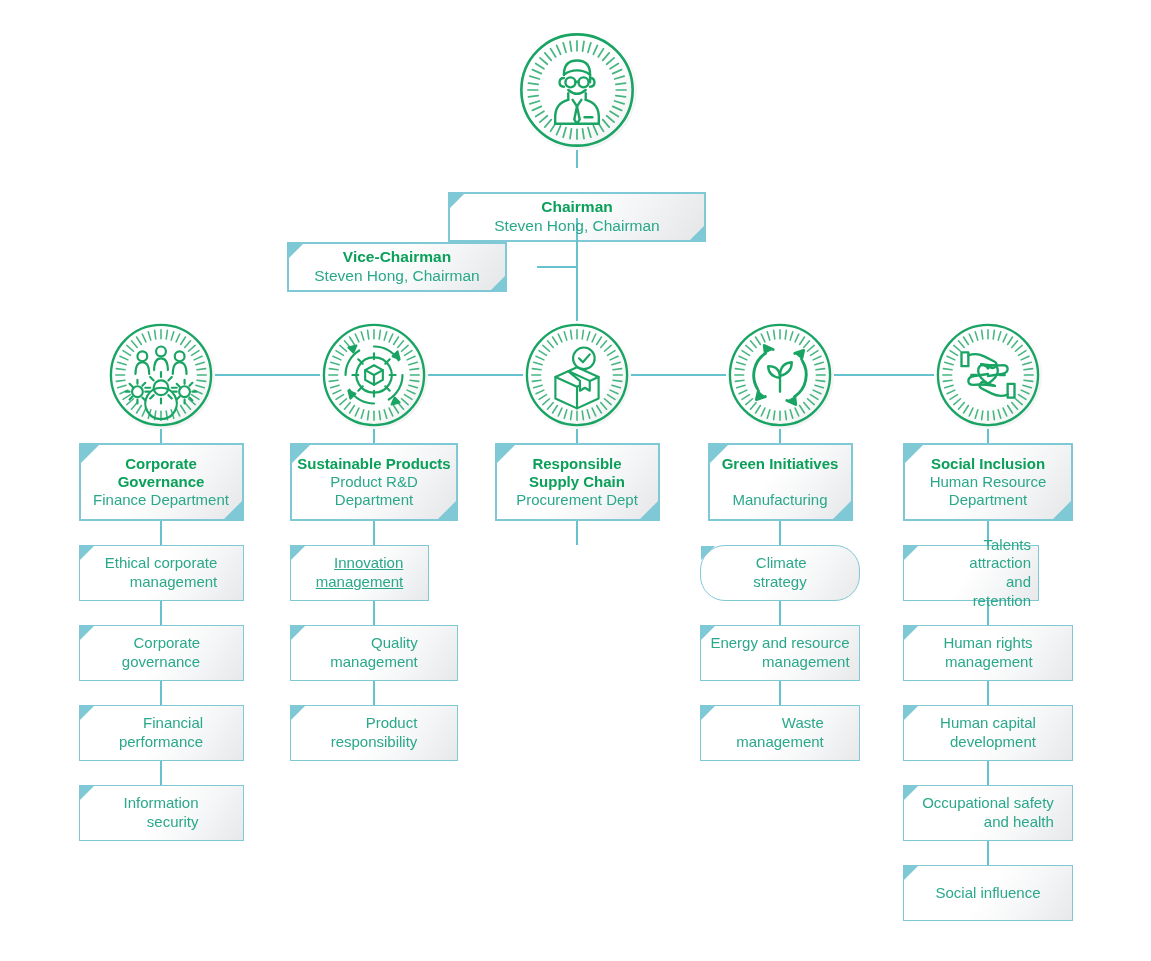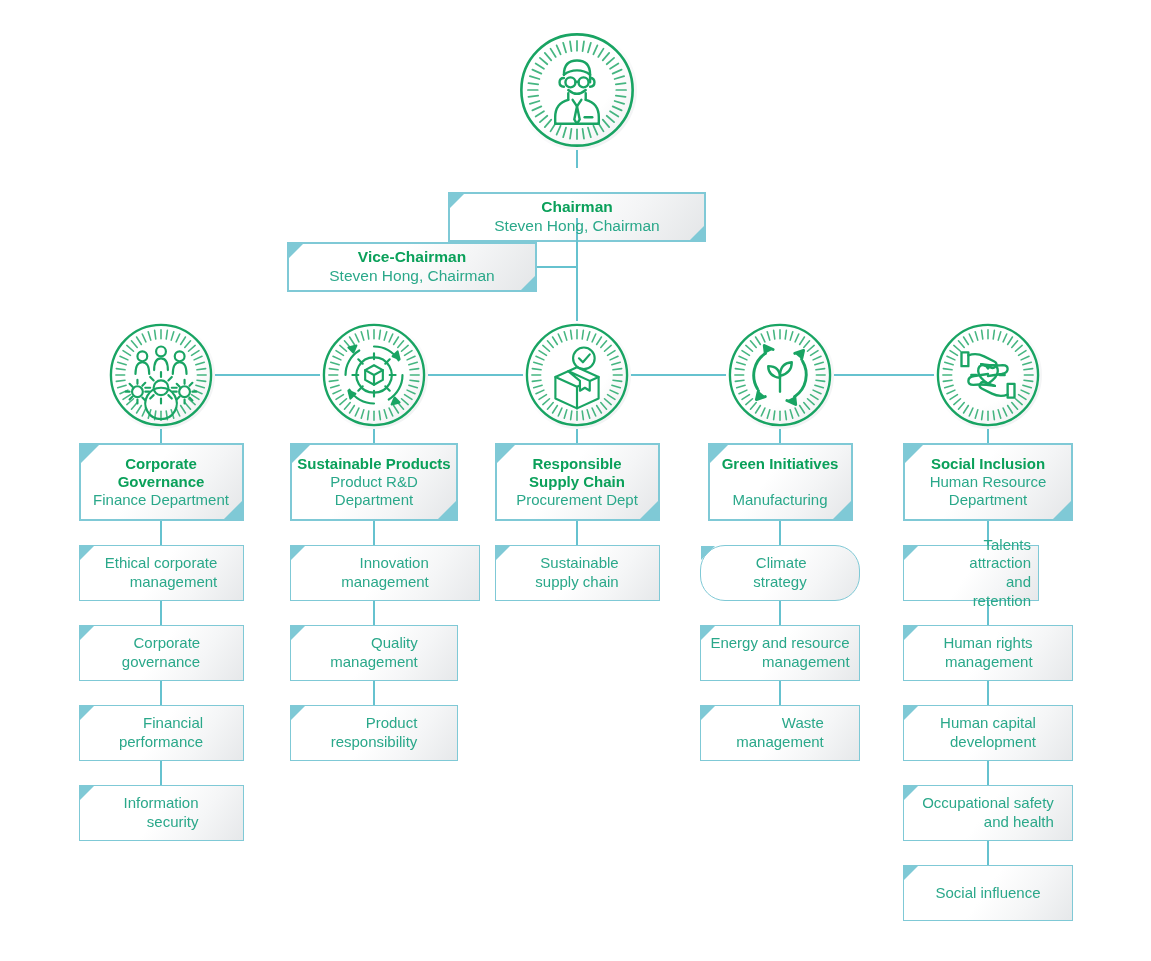--- a/index.html
+++ b/index.html
@@ -219,21 +219,21 @@
     <div class="card exec" style="left: 448px; top: 168px; width: 258px; height: 50px; margin-top: 24px;">
       <div class="edge-left"></div>
       <div class="edge-top"></div>
       <div class="corner-tl"></div>
       <div class="corner-br"></div>
       <div class="edge-right"></div>
       <div class="edge-bottom"></div>
       <div class="title">Chairman</div>
       <div class="subtitle">Steven Hong, Chairman</div>
     </div>
-    <div class="card exec" style="left: 287px; top: 242px; width: 250px; height: 50px;">
+    <div class="card exec" style="left: 287px; top: 242px; width: 220px; height: 50px;">
       <div class="edge-left"></div>
       <div class="edge-top"></div>
       <div class="corner-tl"></div>
       <div class="corner-br"></div>
       <div class="edge-right"></div>
       <div class="edge-bottom"></div>
       <div class="title">Vice-Chairman</div>
       <div class="subtitle">Steven Hong, Chairman</div>
     </div>
     <div class="line vline" style="left: 576px; top: 218px; height: 103px;"></div>
@@ -428,21 +428,21 @@
       <div class="edge-bottom"></div>
       <div class="title">
         <div>Sustainable Products</div>
       </div>
       <div class="subtitle">
         <div>Product R&amp;D</div>
         <div>Department</div>
       </div>
     </div>
     <div class="line vline" style="left: 373px; top: 521px; height: 24px;"></div>
-    <div class="subbox" style="left: 290px; top: 545px; width: 190px; height: 56px;">
+    <div class="subbox" style="left: 290px; top: 545px; width: 139px; height: 56px; text-decoration: underline;">
       <div class="corner-tl"></div>
       <div class="sbtext">
         <div>Innovation</div>
         <div>management</div>
       </div>
     </div>
     <div class="line vline" style="left: 373px; top: 601px; height: 24px;"></div>
     <div class="subbox" style="left: 290px; top: 625px; width: 168px; height: 56px;">
       <div class="corner-tl"></div>
       <div class="sbtext">
@@ -524,27 +524,20 @@
       <div class="edge-bottom"></div>
       <div class="title">
         <div>Responsible</div>
         <div>Supply Chain</div>
       </div>
       <div class="subtitle">
         <div>Procurement Dept</div>
       </div>
     </div>
     <div class="line vline" style="left: 576px; top: 521px; height: 24px;"></div>
-    <div class="subbox" style="left: 494.5px; top: 545px; width: 165px; height: 56px;">
-      <div class="corner-tl"></div>
-      <div class="sbtext">
-        <div>Sustainable</div>
-        <div>supply chain</div>
-      </div>
-    </div>
     <div class="circle-badge" style="left: 726px; top: 321px; width: 108px; height: 108px;">
       <svg width="108" height="108" viewBox="0 0 110 110">
   <circle cx="55" cy="55" r="51" fill="none" stroke="#19a463" stroke-width="2.4"></circle>
   <line x1="55.0" y1="18.0" x2="55.0" y2="9.0" stroke="#19a463" stroke-width="1.6" opacity="0.8" stroke-linecap="round"></line>
         <line x1="60.3" y1="18.4" x2="61.5" y2="9.5" stroke="#19a463" stroke-width="1.6" opacity="0.8" stroke-linecap="round"></line>
         <line x1="65.4" y1="19.5" x2="68.0" y2="10.9" stroke="#19a463" stroke-width="1.6" opacity="0.8" stroke-linecap="round"></line>
         <line x1="70.4" y1="21.3" x2="74.1" y2="13.2" stroke="#19a463" stroke-width="1.6" opacity="0.8" stroke-linecap="round"></line>
         <line x1="75.0" y1="23.9" x2="79.9" y2="16.3" stroke="#19a463" stroke-width="1.6" opacity="0.8" stroke-linecap="round"></line>
         <line x1="79.2" y1="27.0" x2="85.1" y2="20.2" stroke="#19a463" stroke-width="1.6" opacity="0.8" stroke-linecap="round"></line>
         <line x1="83.0" y1="30.8" x2="89.8" y2="24.9" stroke="#19a463" stroke-width="1.6" opacity="0.8" stroke-linecap="round"></line>

